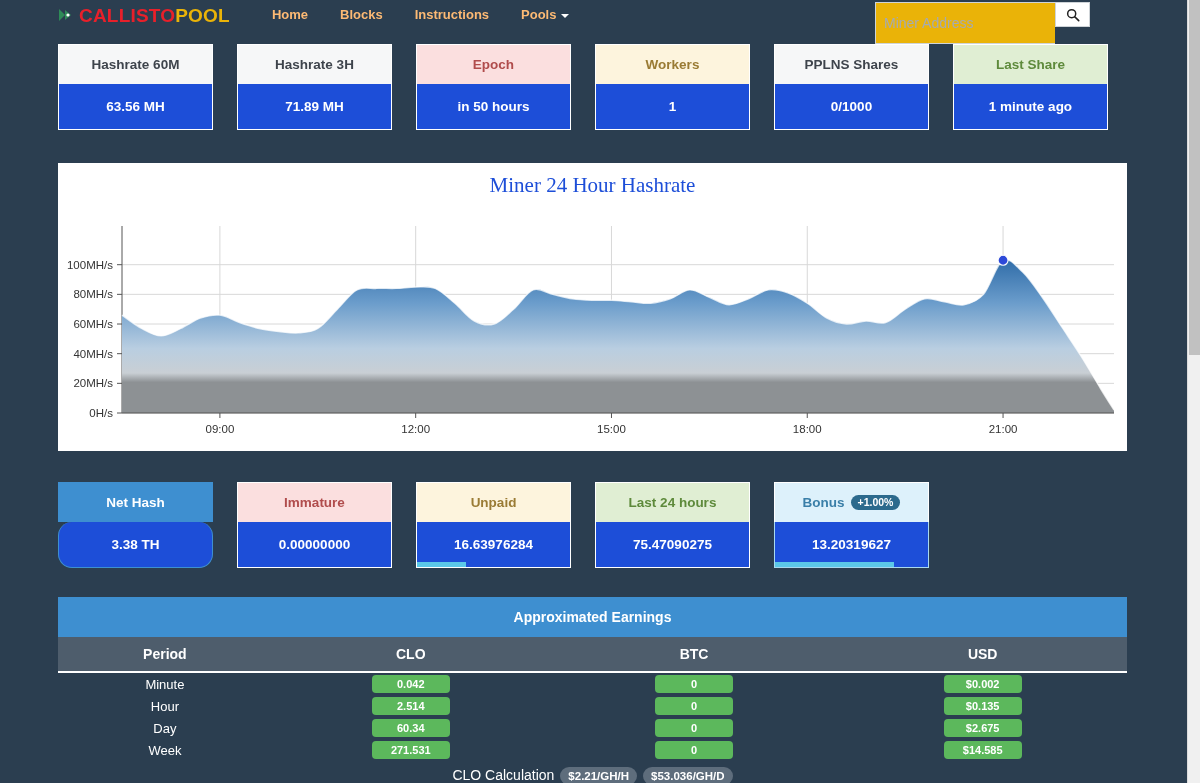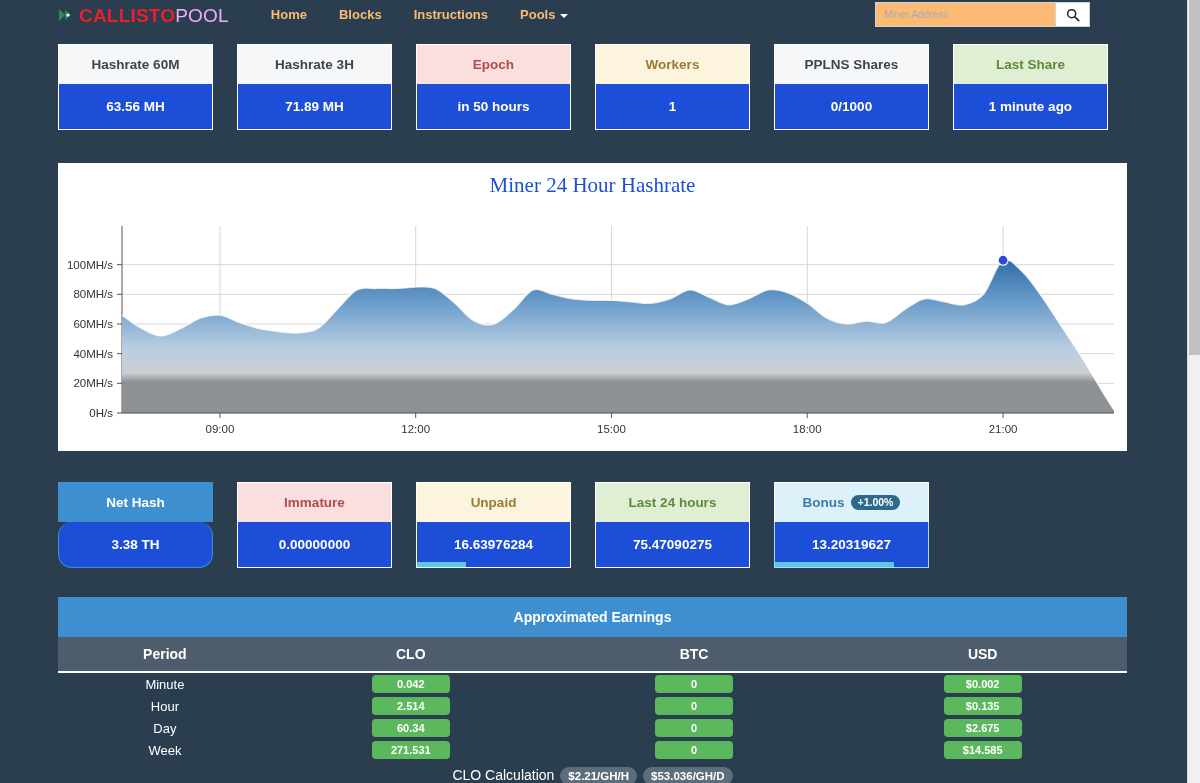--- a/index.html
+++ b/index.html
@@ -13,37 +13,37 @@
 
   
   .navbar {
     position:absolute; top:0; left:0; width:1188px; height:30px;
     background:#2b3e50; display:flex; align-items:center;
   }
   .brand { display:flex; align-items:center; margin-left:58px; gap:5px; }
   .brand-icon { width:16px; height:16px; display:block; }
   .brand-text { font-size:19px; font-weight:700; letter-spacing:.2px; line-height:19px; }
   .brand-callisto { color:#e8202a; }
-  .brand-pool { color:#f0abfc; font-weight:400; }
+  .brand-pool { color:#eab308; font-weight:700; }
   .nav-links { display:flex; align-items:center; margin-left:26px; gap:0px; }
   .nav-link {
     color:#fdba74; font-size:13px; font-weight:700;
     padding:0 16px; line-height:30px; cursor:pointer; white-space:nowrap;
   }
   .caret {
     display:inline-block; width:0;height:0; margin-left:5px;
     border-left:4px solid transparent;border-right:4px solid transparent;
     border-top:4px solid #ffffff; vertical-align:middle;
   }
   .search-form {
     position:absolute; right:98px; top:2px; display:flex; height:25px;
   }
   .search-input {
-    width:180px; height:25px; border:1px solid #cfd4d8; border-right:none;
-    background:#fdba74; font-size:10px; color:#555; padding:0 8px;
+    width:180px; height:42px; border:1px solid #cfd4d8; border-right:none;
+    background:#eab308; font-size:14px; color:#555; padding:0 8px;
     outline:none; font-family:"Liberation Sans", sans-serif;
   }
   .search-input::placeholder { color:#a5abb1; }
   .search-btn {
     width:35px;height:25px;background:#ffffff;border:1px solid #cfd4d8;
     display:flex;align-items:center;justify-content:center;cursor:pointer;
   }
   .search-btn svg { display:block; }
 
   

